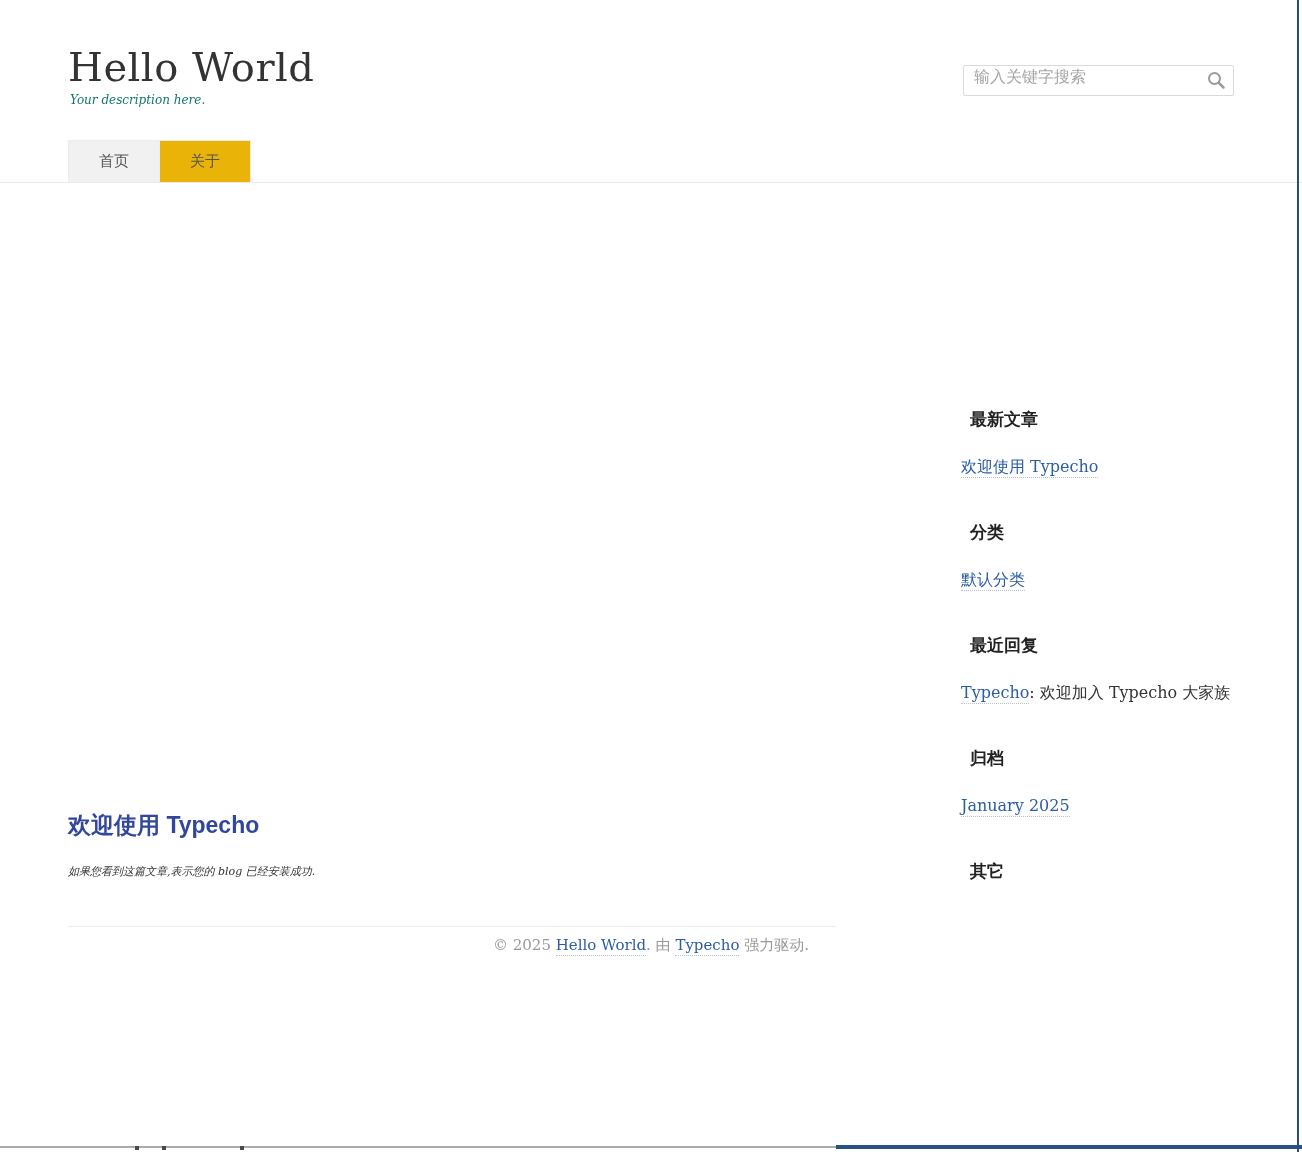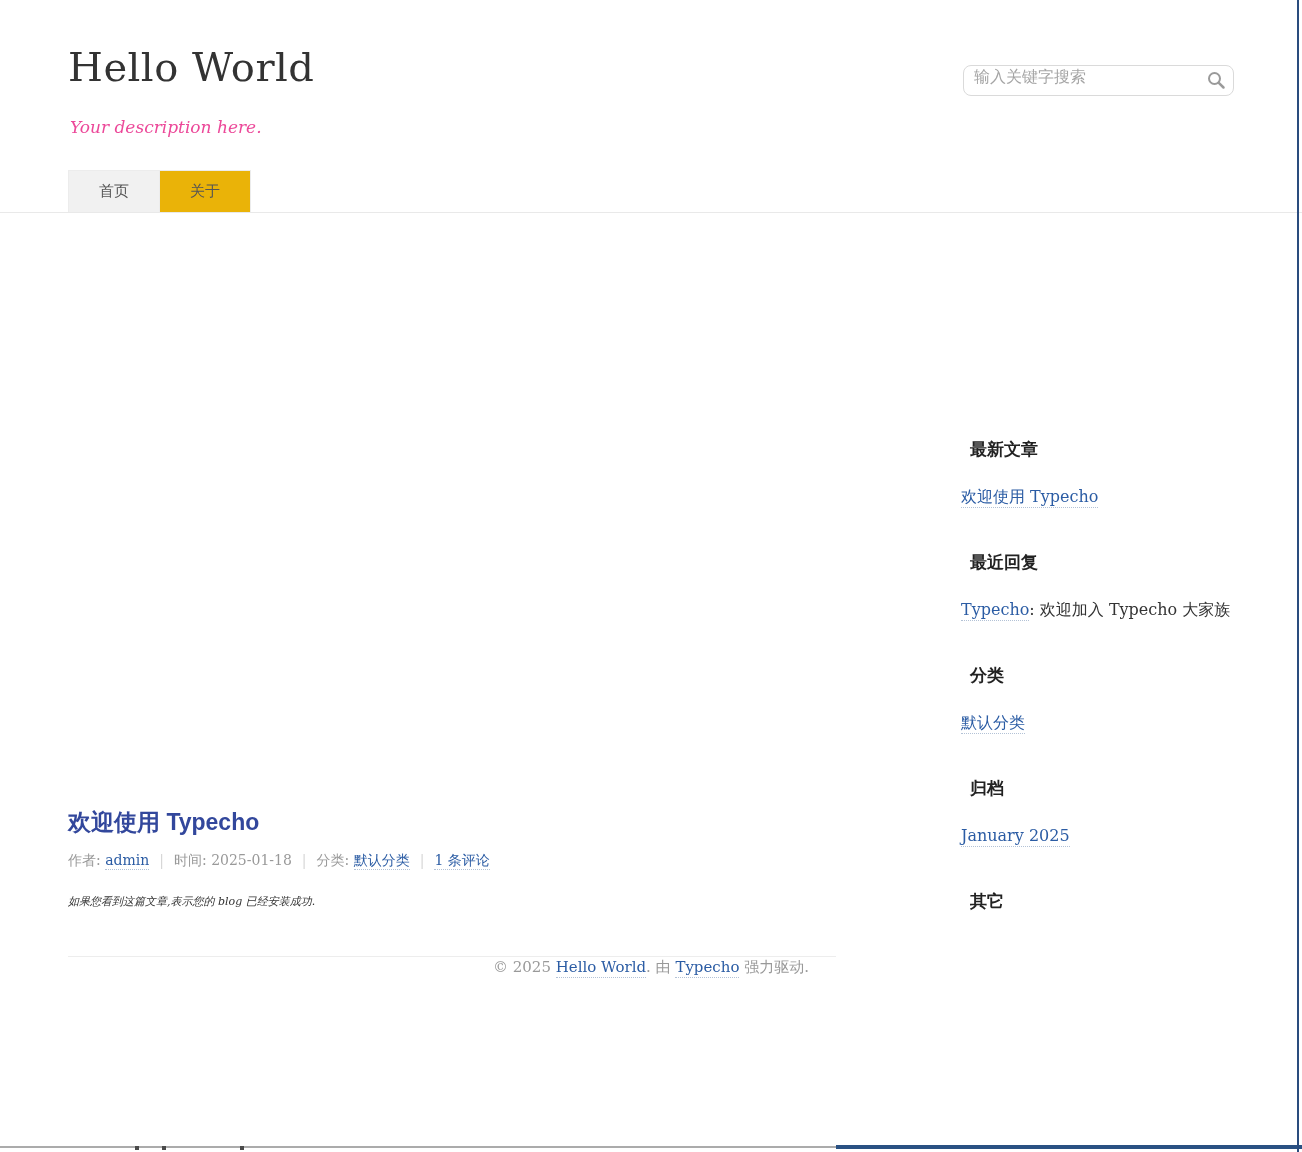--- a/index.html
+++ b/index.html
@@ -14,25 +14,25 @@
   }
   .container { width: 1166px; margin: 0 auto; }
 
   
   .site-header { border-bottom: 1px solid #e9e9e9; padding-top: 45px; }
   .header-inner { display: flex; justify-content: space-between; align-items: flex-start; }
   .site-title {
     margin: 0; font-size: 40px; font-weight: 400; line-height: 1.1;
     color: #333; letter-spacing: 0.5px; cursor: pointer;
   }
-  .site-description { margin: 28px 0 0 2px; font-style: italic; font-size: 17px; color: #ec4899; }
+  .site-description { margin: 4px 0 0 2px; font-style: italic; font-size: 12px; color: #0f766e; }
   .search-form { position: relative; margin-top: 20px; }
   .search-input {
     width: 271px; height: 31px; padding: 0 36px 7px 10px;
-    border: 1px solid #dadada; border-radius: 8px;
+    border: 1px solid #dadada; border-radius: 2px;
     font-size: 16px; color: #333; background: #fff; outline: none;
     font-family: "Liberation Sans", sans-serif;
   }
   .search-input::placeholder { color: #a5a5a5; }
   .search-icon {
     position: absolute; right: 8px; top: 5px; width: 20px; height: 20px;
     cursor: pointer; display: inline-block;
   }
   .site-nav { margin-top: 33px; display: flex; }
   .nav-item {
@@ -68,21 +68,21 @@
   .widget { margin: 0 0 44px 0; }
   .widget-title {
     margin: 9px; font-size: 17px; font-weight: 700; color: #222;
     font-family: "Liberation Sans", sans-serif;
   }
   .widget ul { list-style: none; margin: 26px 0 0 0; padding: 0; }
   .widget li { margin: 0 0 14px 0; font-size: 16px; line-height: 20px; color: #333; }
 
   
   .site-footer { text-align: center; font-size: 15px; color: #999; }
-  .site-footer p { margin: 0; line-height: 20px; }
+  .site-footer p { margin: 8px; line-height: 20px; }
 
   
   .right-edge-line { position: absolute; top: 0; right: 3px; width: 2px; height: 1152px; background: #2a4c7e; }
   .bottom-strip-gray { position: absolute; left: 0; bottom: 4px; width: 836px; height: 2px; background: #ababab; }
   .bottom-strip-blue { position: absolute; left: 836px; bottom: 3px; width: 466px; height: 4px; background: #2a5183; }
   .taskbar-icon-mark { position: absolute; bottom: 2px; width: 4px; height: 4px; background: #4a4a4a; }
   .mark-1 { left: 135px; } .mark-2 { left: 162px; } .mark-3 { left: 240px; }
 </style>
 </head>
 <body>
@@ -108,45 +108,44 @@
       <a class="nav-item active">首页</a>
       <a class="nav-item">关于</a>
     </nav>
   </div>
 </header>
 
 <div class="container main-wrap">
   <main class="content">
     <article>
       <h2 class="post-title"><a>欢迎使用 Typecho</a></h2>
-      <div class="post-meta"><span>作者: </span><a class="meta-link">admin</a><span class="sep">|</span><span>时间: 2025-01-18</span><span class="sep">|</span><span>分类: </span><a class="meta-link">默认分类</a><span class="sep">|</span><a class="meta-link">1 条评论</a></div>
       <p class="post-body">如果您看到这篇文章,表示您的 blog 已经安装成功.</p>
       <hr class="post-divider">
     </article>
   </main>
 
   <aside class="sidebar">
     <section class="widget">
       <h3 class="widget-title">最新文章</h3>
       <ul>
         <li><a>欢迎使用 Typecho</a></li>
       </ul>
     </section>
 
     <section class="widget">
-      <h3 class="widget-title">最近回复</h3>
+      <h3 class="widget-title">分类</h3>
       <ul>
-        <li><a>Typecho</a><span>: 欢迎加入 Typecho 大家族</span></li>
+        <li><a>默认分类</a></li>
       </ul>
     </section>
 
     <section class="widget">
-      <h3 class="widget-title">分类</h3>
+      <h3 class="widget-title">最近回复</h3>
       <ul>
-        <li><a>默认分类</a></li>
+        <li><a>Typecho</a><span>: 欢迎加入 Typecho 大家族</span></li>
       </ul>
     </section>
 
     <section class="widget">
       <h3 class="widget-title">归档</h3>
       <ul>
         <li><a>January 2025</a></li>
       </ul>
     </section>
 

